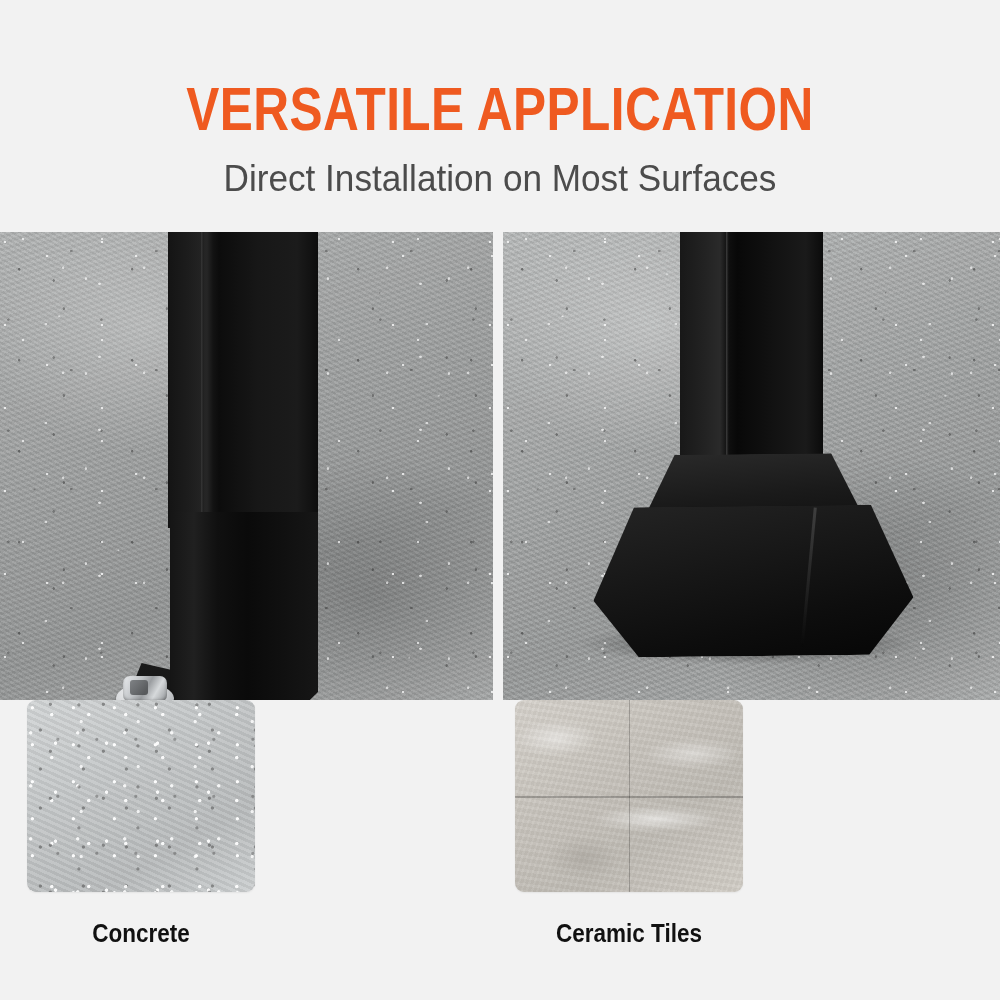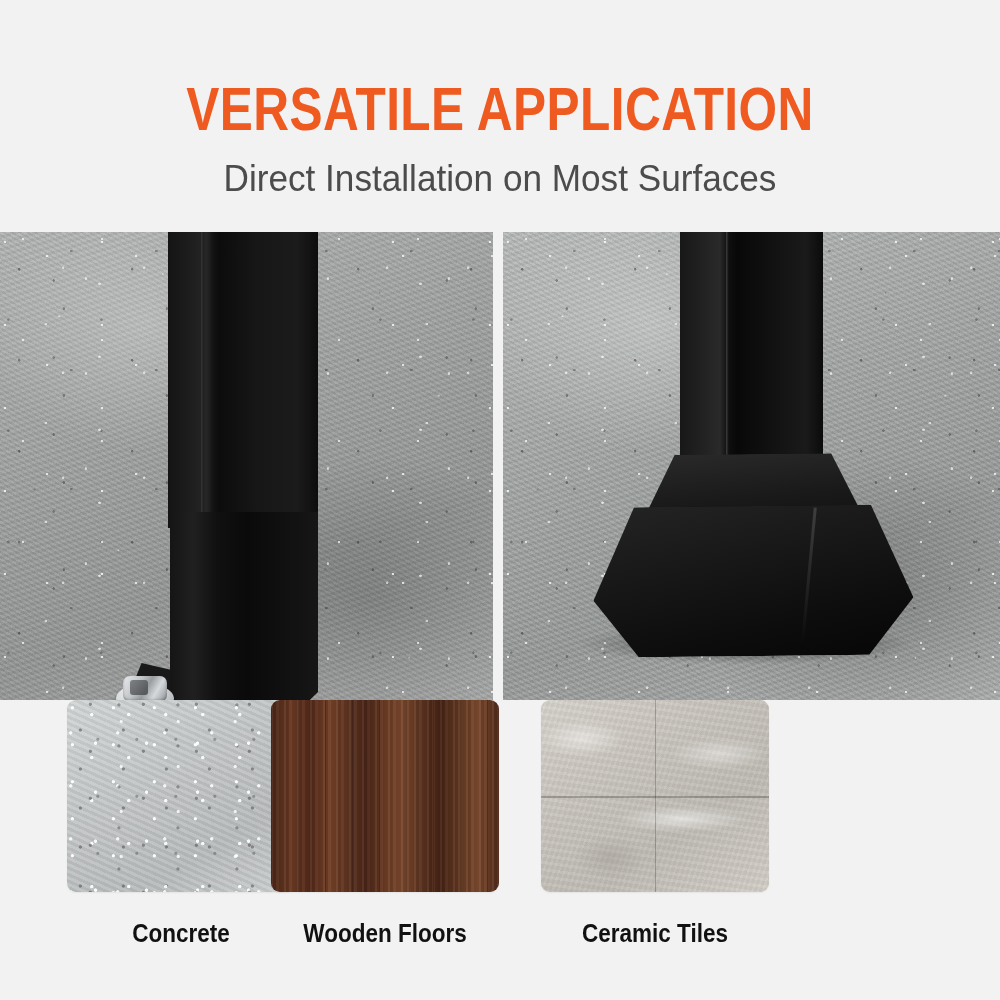--- a/index.html
+++ b/index.html
@@ -263,23 +263,23 @@
     left: 0;
     top: 700px;
     width: 1000px;
     height: 300px;
   }
   .swatch-cell {
     position: absolute;
     top: 0;
     width: 228px;
   }
-  #cell-concrete { left: 27px; margin-left: 40px; }
+  #cell-concrete { left: 27px; }
   #cell-wood     { left: 271px; }
-  #cell-ceramic  { left: 515px; margin-left: 26px; }
+  #cell-ceramic  { left: 515px; }
   #cell-marble   { left: 759px; }
 
   .swatch {
     position: relative;
     width: 228px;
     height: 192px;
     border-radius: 9px;
     overflow: hidden;
     box-shadow: 0 1px 2px rgba(0,0,0,.06);
   }
@@ -406,24 +406,20 @@
     </div>
   </div>
 
   <div id="swatch-row">
 
     <div class="swatch-cell" id="cell-concrete">
       <div class="swatch tex-concrete"></div>
       <div class="swatch-label">Concrete</div>
     </div>
 
-    <div class="swatch-cell" id="cell-wood">
-      <div class="swatch tex-wood"></div>
-      <div class="swatch-label">Wooden Floors</div>
-    </div>
 
     <div class="swatch-cell" id="cell-ceramic">
       <div class="swatch tex-ceramic"></div>
       <div class="swatch-label">Ceramic Tiles</div>
     </div>
 
   </div>
 
 </div>
 

